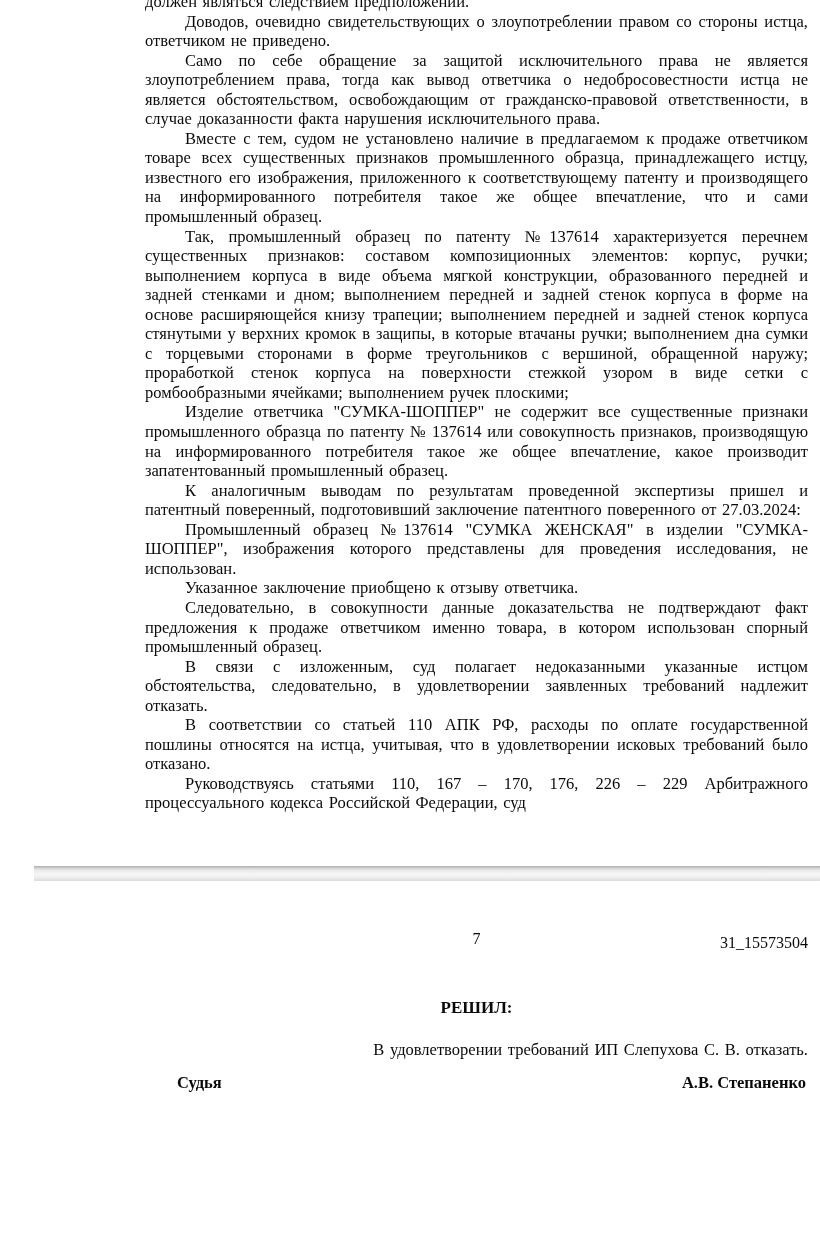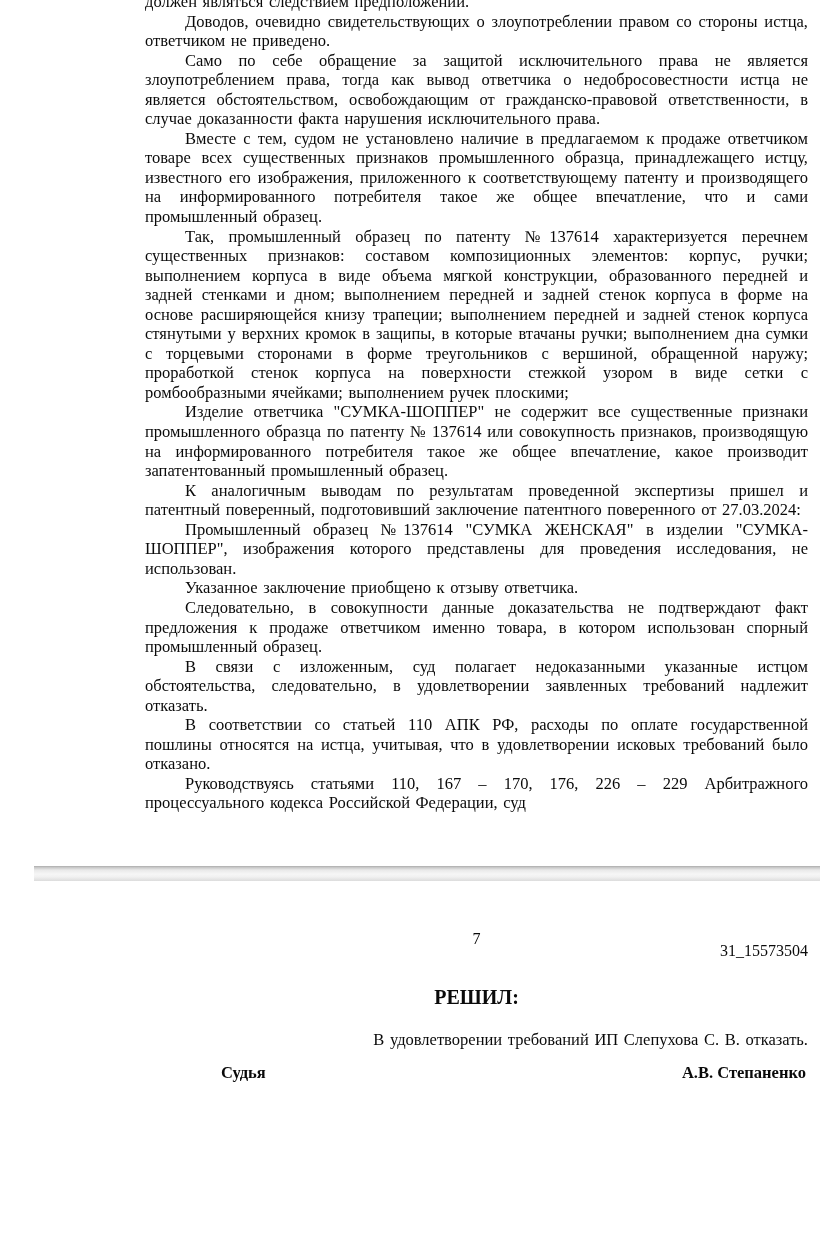--- a/index.html
+++ b/index.html
@@ -63,48 +63,48 @@
     font-size: 16px;
     line-height: 20px;
     height: 20px;
   }
   .page-number {
     display: block;
     text-align: center;
   }
   .case-number {
     position: absolute;
-    top: 12px;
+    top: 4px;
     right: 0;
   }
   .decision-heading {
-    margin-top: 39px;
+    margin-top: 49px;
     text-align: center;
     font-weight: bold;
-    font-size: 20px;
+    font-size: 17px;
     line-height: 19.55px;
   }
   .p2-para-1 {
     margin-top: 22px;
     text-align: right;
   }
   .p2-para-2 {
     margin-top: 22px;
   }
   .signature-row {
     margin-top: 14px;
     display: flex;
     justify-content: space-between;
     align-items: baseline;
     font-size: 16.5px;
     line-height: 19.55px;
     font-weight: bold;
   }
   .signature-role {
-    margin-left: 76px;
+    margin-left: 32px;
   }
   .signature-name {
     margin-right: 2px;
   }
 </style>
 </head>
 <body>
 
 <div class="viewer">
 

